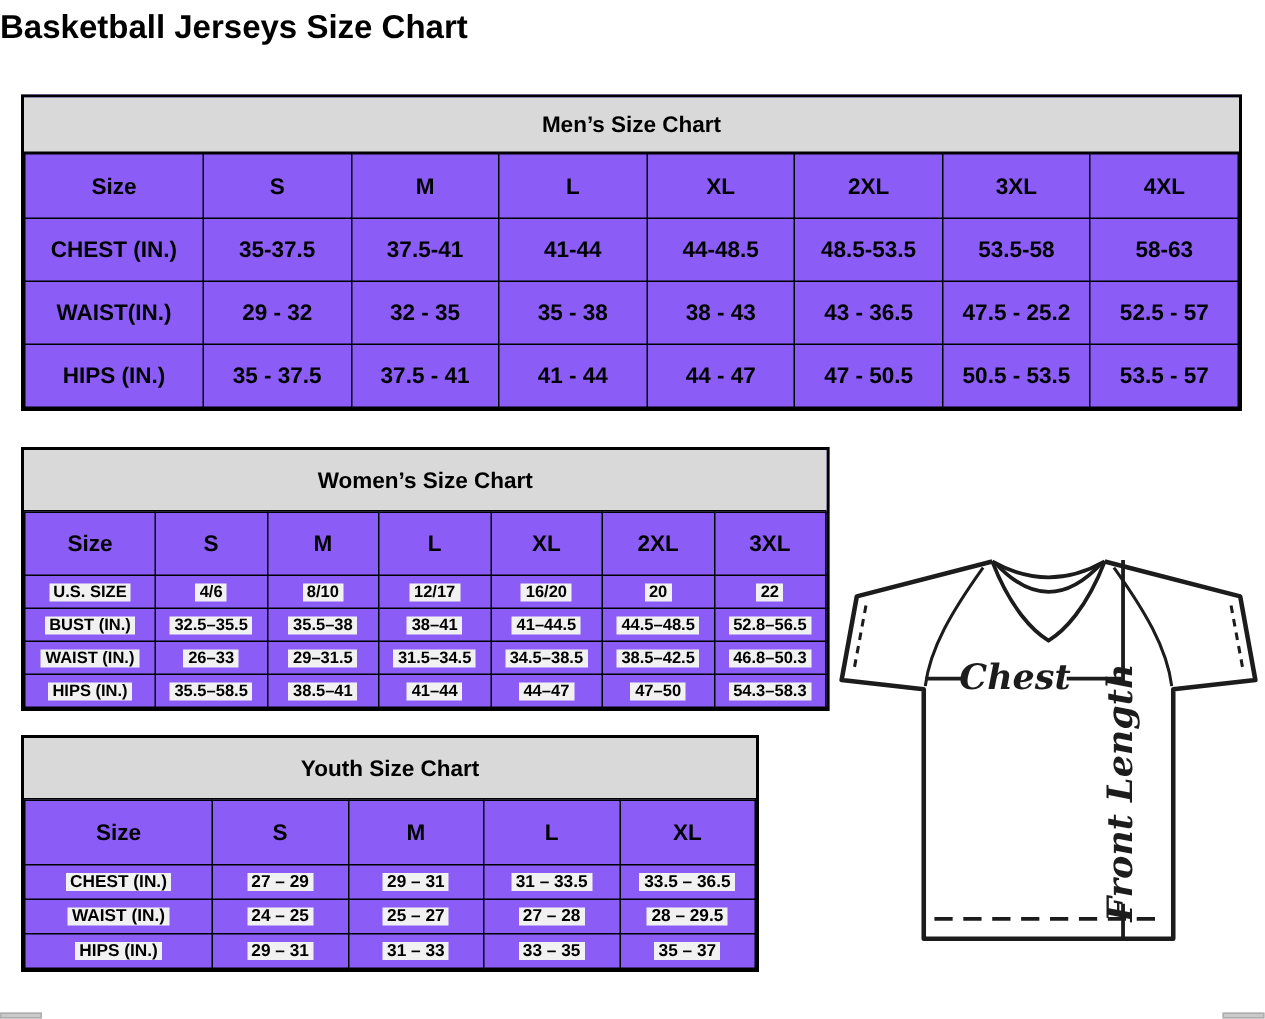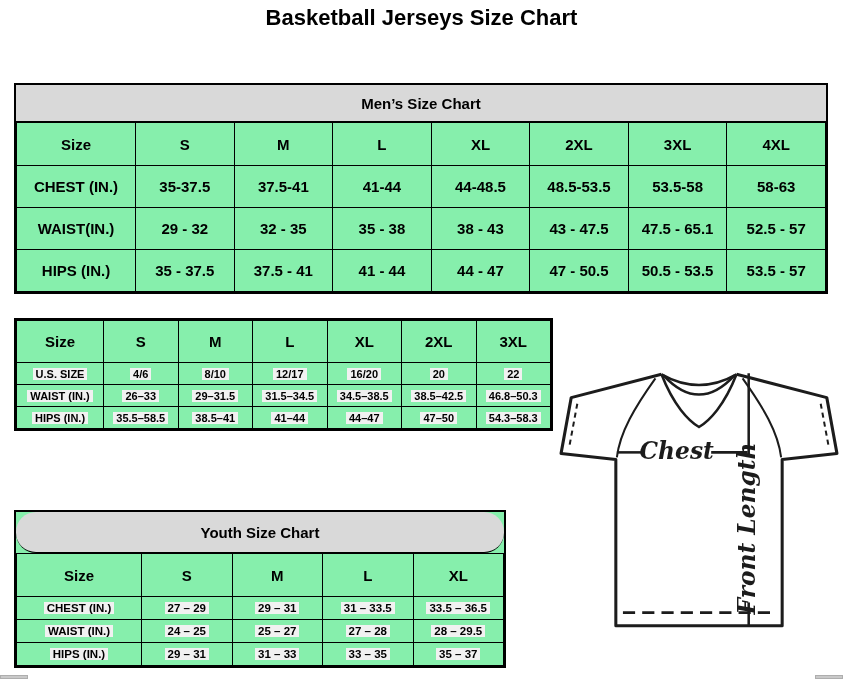--- a/index.html
+++ b/index.html
@@ -1,35 +1,35 @@
 <!DOCTYPE html>
 <html><head>
 <meta charset="utf-8">
 <style>
   html,body{margin:0;padding:0;}
   body{
     width:843px;height:679px;position:relative;background:#ffffff;
     font-family:"Liberation Sans",sans-serif;color:#000;overflow:hidden;
   }
   .page-title{
-    position:absolute;top:5px;left:0;width:100%;text-align:center;
+    position:absolute;top:5px;left:0;width:100%;
     font-size:22px;font-weight:bold;letter-spacing:0px;
   }
-  .chart-section{position:absolute;border:2px solid #000;background:#86efac;margin-top:20px;}
+  .chart-section{position:absolute;border:2px solid #000;background:#8b5cf6;}
   #men-section{left:14px;top:63px;width:810px;}
   #women-section{left:14px;top:298px;width:535px;}
   #youth-section{left:14px;top:490px;width:488px;}
   .section-header{
     background:#d9d9d9;border-bottom:1.5px solid #000;
     display:flex;align-items:center;justify-content:center;
     font-weight:bold;font-size:15px;
   }
   #men-section .section-header{height:36px;}
   #women-section .section-header{height:40px;}
-  #youth-section .section-header{height:40px;border-radius:20px;}
+  #youth-section .section-header{height:40px;}
   table.size-table{border-collapse:collapse;table-layout:fixed;width:100%;}
   table.size-table th,table.size-table td{
     border:1.5px solid #000;text-align:center;vertical-align:middle;
     font-weight:bold;padding:0;
   }
   #men-section th,#men-section td{font-size:15px;}
   #men-section thead tr{height:43px;}
   #men-section tbody tr{height:42px;}
   #women-section thead tr{height:42px;font-size:15px;}
   #women-section tbody tr{height:22px;}
@@ -76,39 +76,40 @@
           <td>48.5-53.5</td>
           <td>53.5-58</td>
           <td>58-63</td>
         </tr>
         <tr>
           <th>WAIST(IN.)</th>
           <td>29 - 32</td>
           <td>32 - 35</td>
           <td>35 - 38</td>
           <td>38 - 43</td>
-          <td>43 - 47.5</td>
-          <td>47.5 - 65.1</td>
+          <td>43 - 36.5</td>
+          <td>47.5 - 25.2</td>
           <td>52.5 - 57</td>
         </tr>
         <tr>
           <th>HIPS (IN.)</th>
           <td>35 - 37.5</td>
           <td>37.5 - 41</td>
           <td>41 - 44</td>
           <td>44 - 47</td>
           <td>47 - 50.5</td>
           <td>50.5 - 53.5</td>
           <td>53.5 - 57</td>
         </tr>
       </tbody>
     </table>
 </div>
 
 <div id="women-section" class="chart-section">
+  <div class="section-header">Women’s Size Chart</div>
   <table class="size-table">
       <colgroup>
         <col style="width: 87px;">
       </colgroup>
       <thead>
         <tr>
           <th>Size</th>
           <th>S</th>
           <th>M</th>
           <th>L</th>
@@ -121,20 +122,29 @@
         <tr>
           <th><span class="hl">U.S. SIZE</span></th>
           <td><span class="hl">4/6</span></td>
           <td><span class="hl">8/10</span></td>
           <td><span class="hl">12/17</span></td>
           <td><span class="hl">16/20</span></td>
           <td><span class="hl">20</span></td>
           <td><span class="hl">22</span></td>
         </tr>
         <tr>
+          <th><span class="hl">BUST (IN.)</span></th>
+          <td><span class="hl">32.5–35.5</span></td>
+          <td><span class="hl">35.5–38</span></td>
+          <td><span class="hl">38–41</span></td>
+          <td><span class="hl">41–44.5</span></td>
+          <td><span class="hl">44.5–48.5</span></td>
+          <td><span class="hl">52.8–56.5</span></td>
+        </tr>
+        <tr>
           <th><span class="hl">WAIST (IN.)</span></th>
           <td><span class="hl">26–33</span></td>
           <td><span class="hl">29–31.5</span></td>
           <td><span class="hl">31.5–34.5</span></td>
           <td><span class="hl">34.5–38.5</span></td>
           <td><span class="hl">38.5–42.5</span></td>
           <td><span class="hl">46.8–50.3</span></td>
         </tr>
         <tr>
           <th><span class="hl">HIPS (IN.)</span></th>

